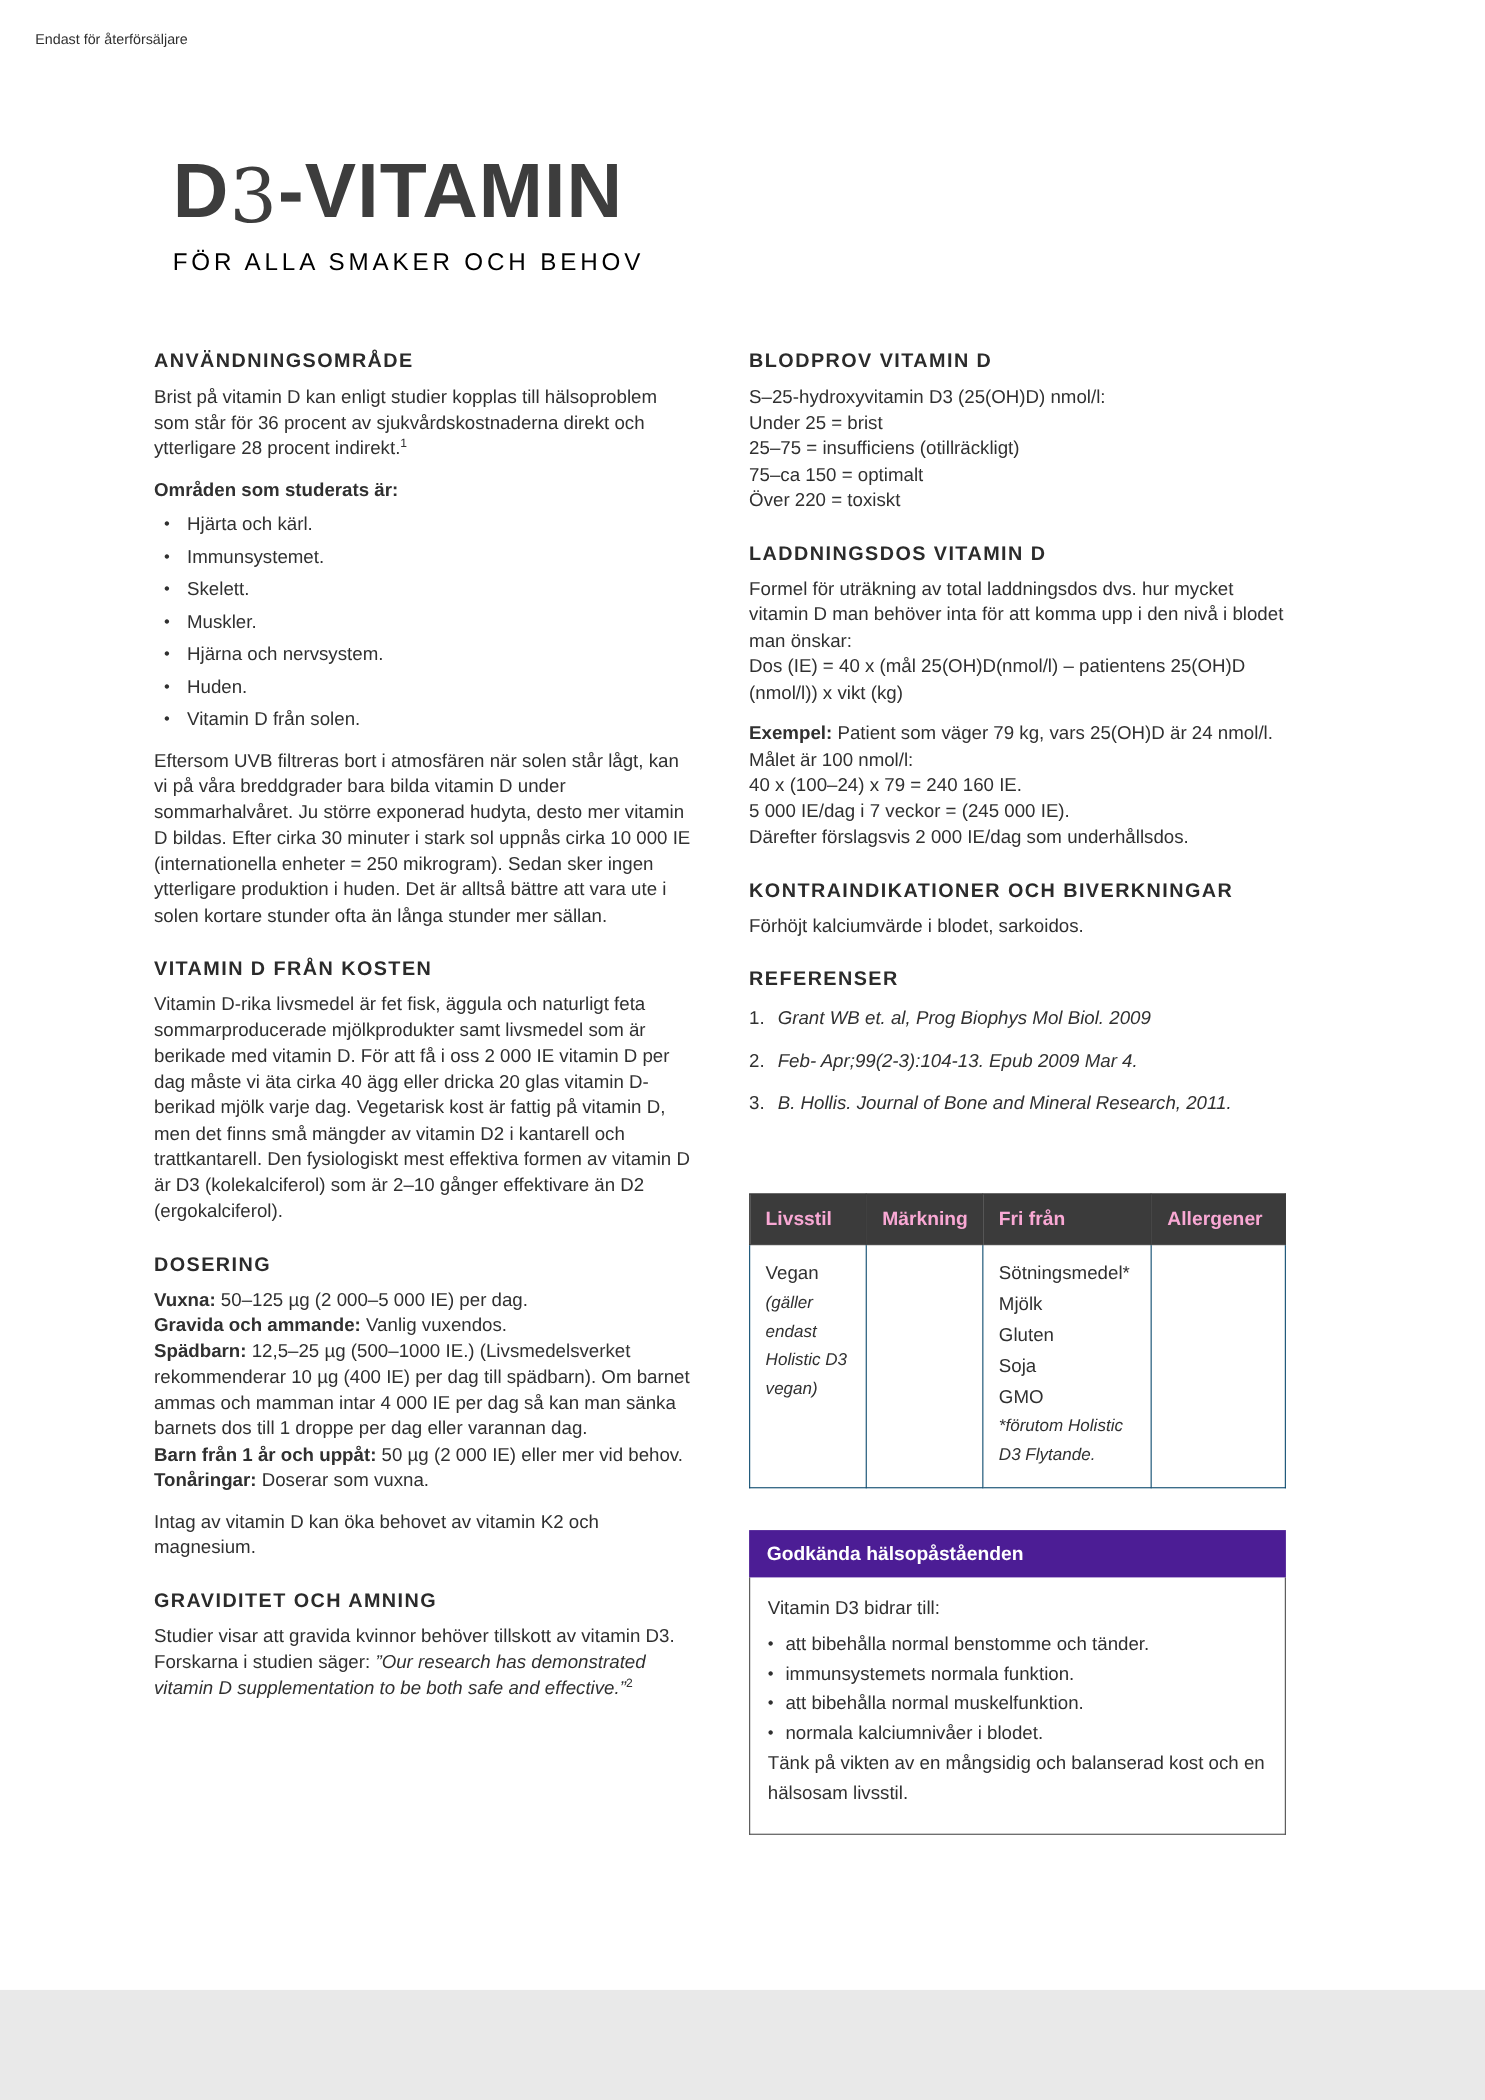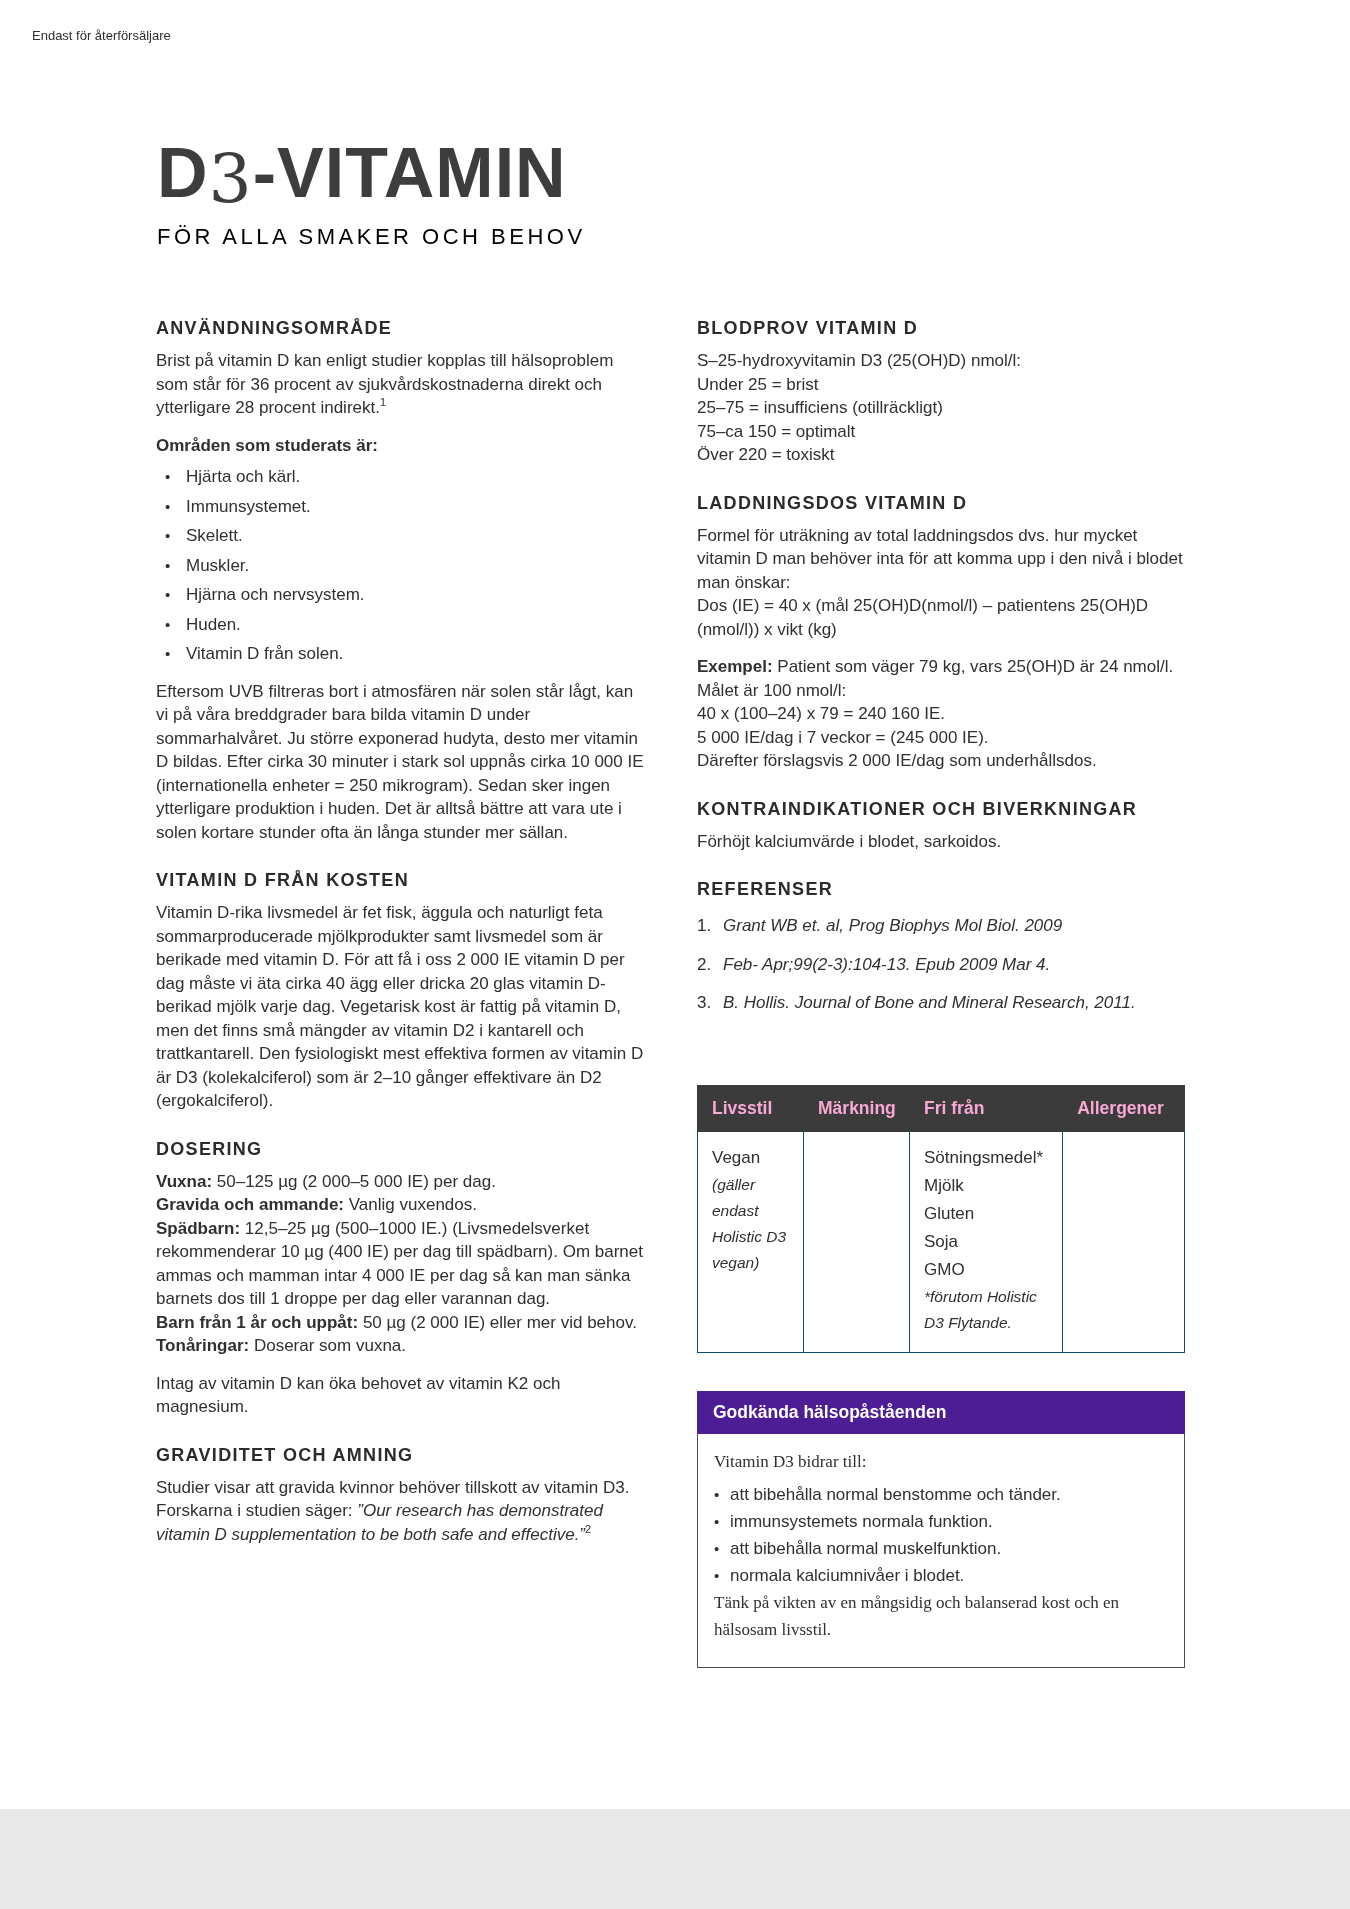--- a/index.html
+++ b/index.html
@@ -28,21 +28,21 @@
     font-weight:500;
     font-size:0.97em;
     position:relative;top:5px;
   }
   .subtitle{
     margin-top:16px;
     font-size:22px;letter-spacing:3.5px;
     color:#000000;
   }
   .columns{
-    position:absolute;left:156px;top:318px;
+    position:absolute;left:140px;top:318px;
     display:flex;gap:49px;
   }
   .col-left{width:492px;}
   .col-right{width:488px;}
   section{margin:0 0 26px 0;}
   .sec{
     margin:0 0 10px 0;
     font-size:18px;font-weight:700;letter-spacing:1.3px;
     color:#2b2b2b;
   }
@@ -91,21 +91,21 @@
   .claims{margin-top:38px;}
   .claims-header{
     background:#4c1d95;color:#ffffff;
     font-size:17.5px;font-weight:700;
     padding:11px 16px;
   }
   .claims-body{
     border:1px solid #4d4d4d;border-top:none;
     padding:14px 16px 18px 16px;
   }
-  .claims-body .para{margin:0 0 6px 0;line-height:27px;font-family:Liberation Serif, serif;}
+  .claims-body .para{margin:0 0 6px 0;line-height:27px;}
   .cb{position:relative;padding-left:16px;font-size:17px;line-height:27px;}
   .cb::before{content:"•";position:absolute;left:0;top:0;font-size:15px;}
   .claims-outro{margin:8px 0 0 0;}
 </style>
 </head>
 <body>
 
 <div class="page">
 
   <div class="top-note">Endast för återförsäljare</div>

